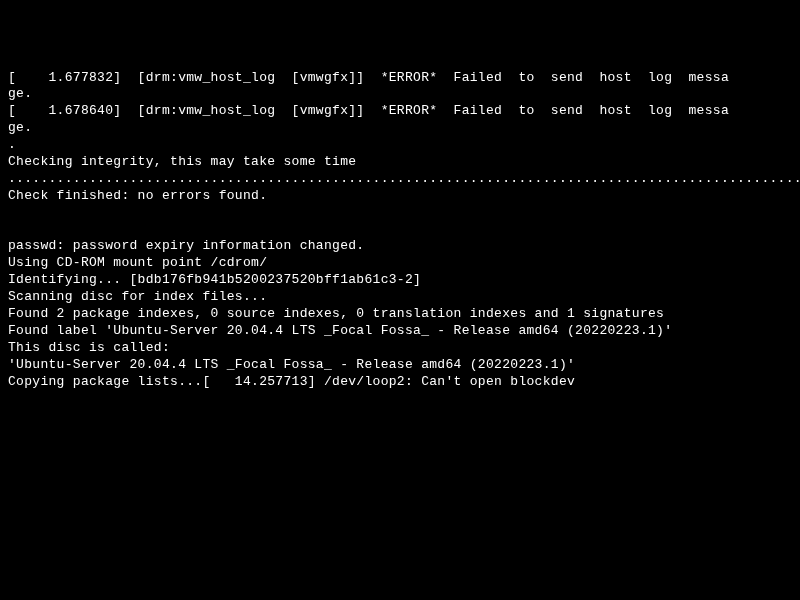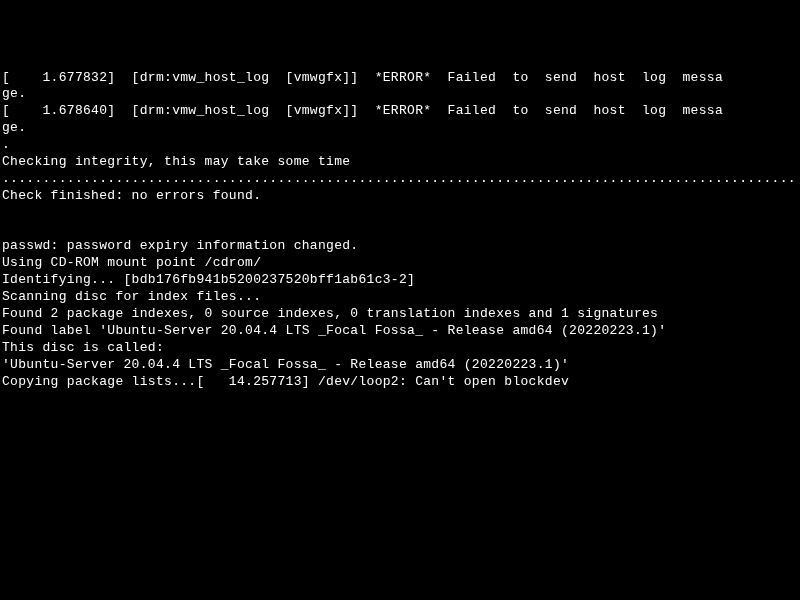--- a/index.html
+++ b/index.html
@@ -9,21 +9,21 @@
       height: 600px;
       background: #000000;
       color: #ffffff;
       font-family: "Courier New", monospace;
       font-size: 13px;
       line-height: 1.3;
       overflow: hidden;
       white-space: pre;
     }
     #terminal {
-      padding: 2px 2px;
+      padding: 2px 8px;
       letter-spacing: 0.3px;
     }
   </style>
 </head>
 <body>
 
 
 
 <div id="terminal"><div>[    1.677832]  [drm:vmw_host_log  [vmwgfx]]  *ERROR*  Failed  to  send  host  log  messa</div><div>ge.</div><div>[    1.678640]  [drm:vmw_host_log  [vmwgfx]]  *ERROR*  Failed  to  send  host  log  messa</div><div>ge.</div><div>.</div><div>Checking integrity, this may take some time</div><div>..................................................................................................</div><div>Check finished: no errors found.</div><div>&nbsp;</div><div>&nbsp;</div><div>passwd: password expiry information changed.</div><div>Using CD-ROM mount point /cdrom/</div><div>Identifying... [bdb176fb941b5200237520bff1ab61c3-2]</div><div>Scanning disc for index files...</div><div>Found 2 package indexes, 0 source indexes, 0 translation indexes and 1 signatures</div><div>Found label 'Ubuntu-Server 20.04.4 LTS _Focal Fossa_ - Release amd64 (20220223.1)'</div><div>This disc is called:</div><div>'Ubuntu-Server 20.04.4 LTS _Focal Fossa_ - Release amd64 (20220223.1)'</div><div>Copying package lists...[   14.257713] /dev/loop2: Can't open blockdev</div></div>
 

